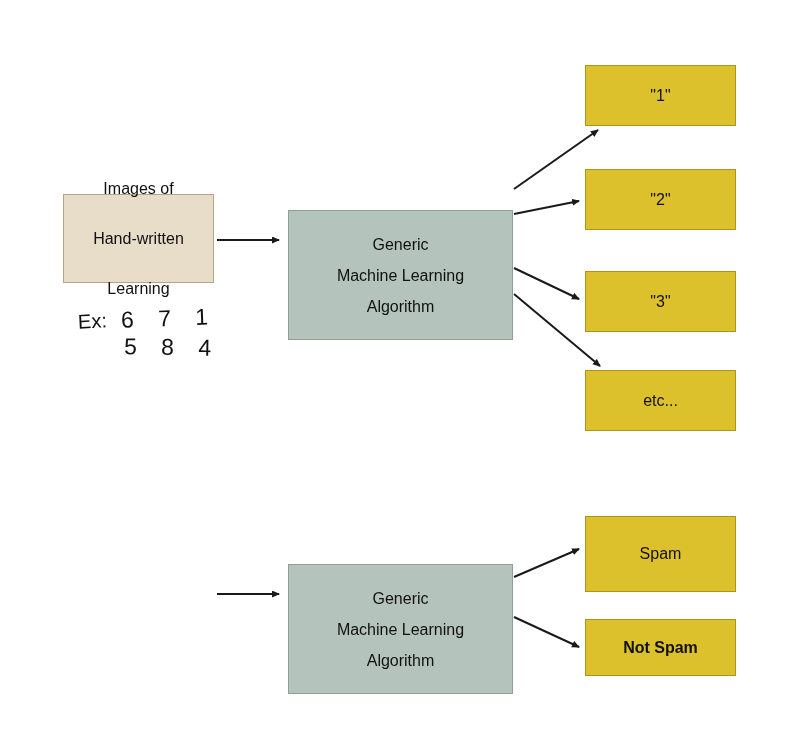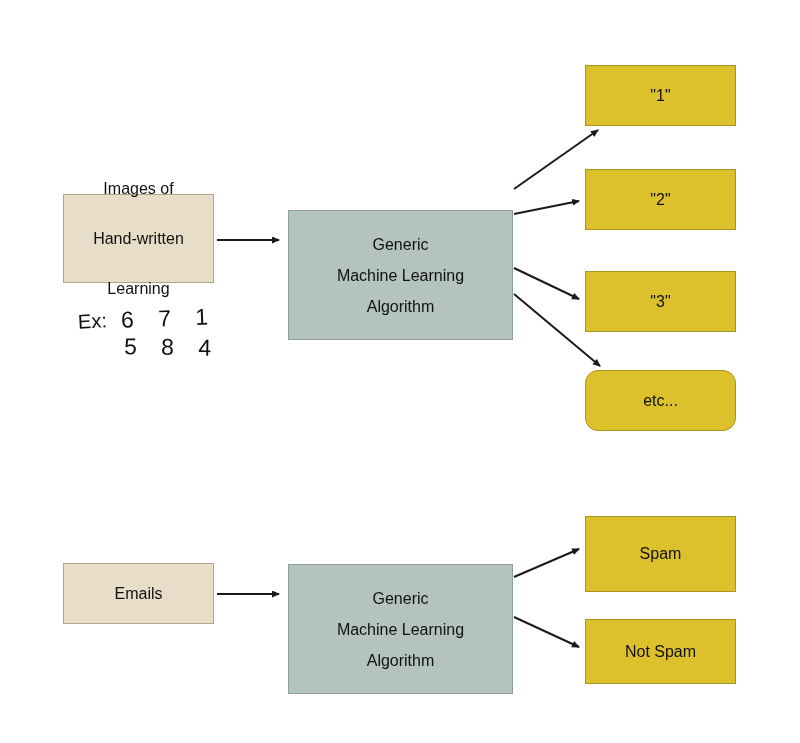--- a/index.html
+++ b/index.html
@@ -97,39 +97,36 @@
   </div>
 
   <div class="box output-box" style="left:585px; top:169px; width:151px; height:61px;">
     <div>"2"</div>
   </div>
 
   <div class="box output-box" style="left:585px; top:271px; width:151px; height:61px;">
     <div>"3"</div>
   </div>
 
-  <div class="box output-box" style="left:585px; top:370px; width:151px; height:61px;border-radius:13px;">
+  <div class="box output-box" style="left:585px; top:370px; width:151px; height:61px;">
     <div>etc...</div>
   </div>
 
-  <div class="box input-box" style="left:63px; top:563px; width:151px; height:61px;">
-    <div>Emails</div>
-  </div>
 
   <div class="box processor-box" style="left:288px; top:532px; width:225px; height:130px;">
     <div>Generic</div>
     <div>Machine Learning</div>
     <div>Algorithm</div>
   </div>
 
   <div class="box output-box" style="left:585px; top:516px; width:151px; height:76px;">
     <div>Spam</div>
   </div>
 
-  <div class="box output-box" style="left:585px; top:619px; width:151px; height:65px;">
+  <div class="box output-box" style="left:585px; top:619px; width:151px; height:57px;font-weight:bold;">
     <div>Not Spam</div>
   </div>
 
   <svg class="arrows" width="800" height="743" viewBox="0 0 800 743" aria-hidden="true">
     <defs>
       <marker id="ah" markerWidth="9" markerHeight="9" refX="7" refY="3.5" orient="auto" markerUnits="userSpaceOnUse">
         <path d="M0,0 L8,3.5 L0,7 Z" style="fill: var(--arrow, #1a1a1a);"></path>
       </marker>
     </defs>
 

